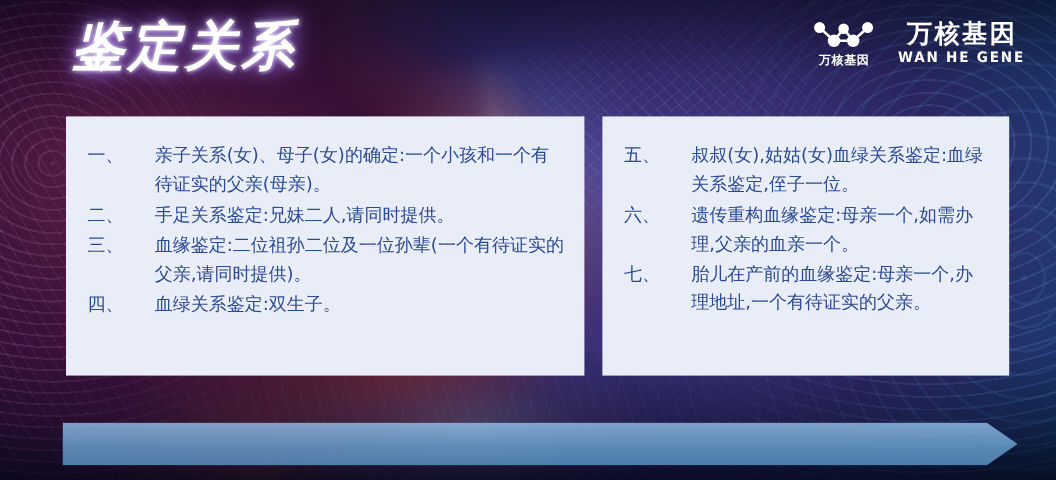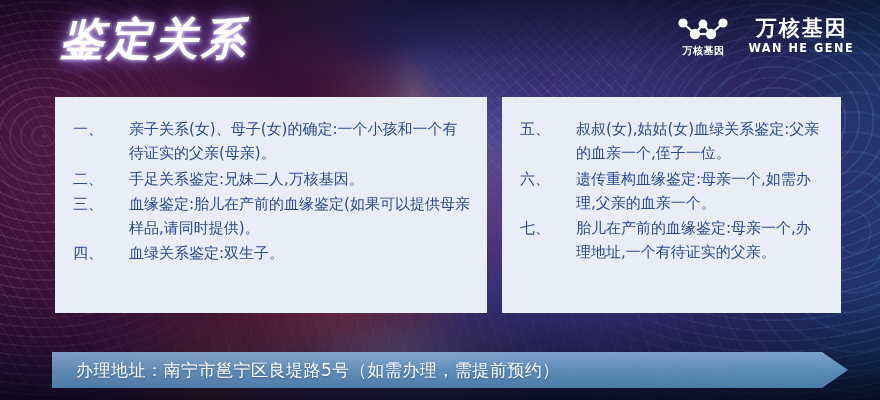--- a/index.html
+++ b/index.html
@@ -249,47 +249,46 @@
 
   <div class="panels">
 
     <div class="panel panel-left">
       <div class="item">
         <span class="item-num">一、</span>
         <span class="item-text">亲子关系(女)、母子(女)的确定:一个小孩和一个有待证实的父亲(母亲)。</span>
       </div>
       <div class="item">
         <span class="item-num">二、</span>
-        <span class="item-text">手足关系鉴定:兄妹二人,万核基因。</span>
+        <span class="item-text">手足关系鉴定:兄妹二人,请同时提供。</span>
       </div>
       <div class="item">
         <span class="item-num">三、</span>
-        <span class="item-text">血缘鉴定:胎儿在产前的血缘鉴定(如果可以提供母亲样品,请同时提供)。</span>
+        <span class="item-text">血缘鉴定:二位祖孙二位及一位孙辈(一个有待证实的父亲,请同时提供)。</span>
       </div>
       <div class="item">
         <span class="item-num">四、</span>
         <span class="item-text">血绿关系鉴定:双生子。</span>
       </div>
     </div>
 
     <div class="panel panel-right">
       <div class="item">
         <span class="item-num">五、</span>
-        <span class="item-text">叔叔(女),姑姑(女)血绿关系鉴定:父亲的血亲一个,侄子一位。</span>
+        <span class="item-text">叔叔(女),姑姑(女)血绿关系鉴定:血绿关系鉴定,侄子一位。</span>
       </div>
       <div class="item">
         <span class="item-num">六、</span>
         <span class="item-text">遗传重构血缘鉴定:母亲一个,如需办理,父亲的血亲一个。</span>
       </div>
       <div class="item">
         <span class="item-num">七、</span>
         <span class="item-text">胎儿在产前的血缘鉴定:母亲一个,办理地址,一个有待证实的父亲。</span>
       </div>
     </div>
 
   </div>
 
   <div class="footer">
     <div class="footer-shape"></div>
-    <div class="footer-text">办理地址：南宁市邕宁区良堤路5号（如需办理，需提前预约）</div>
   </div>
 
 </div>
 
 </body></html>

